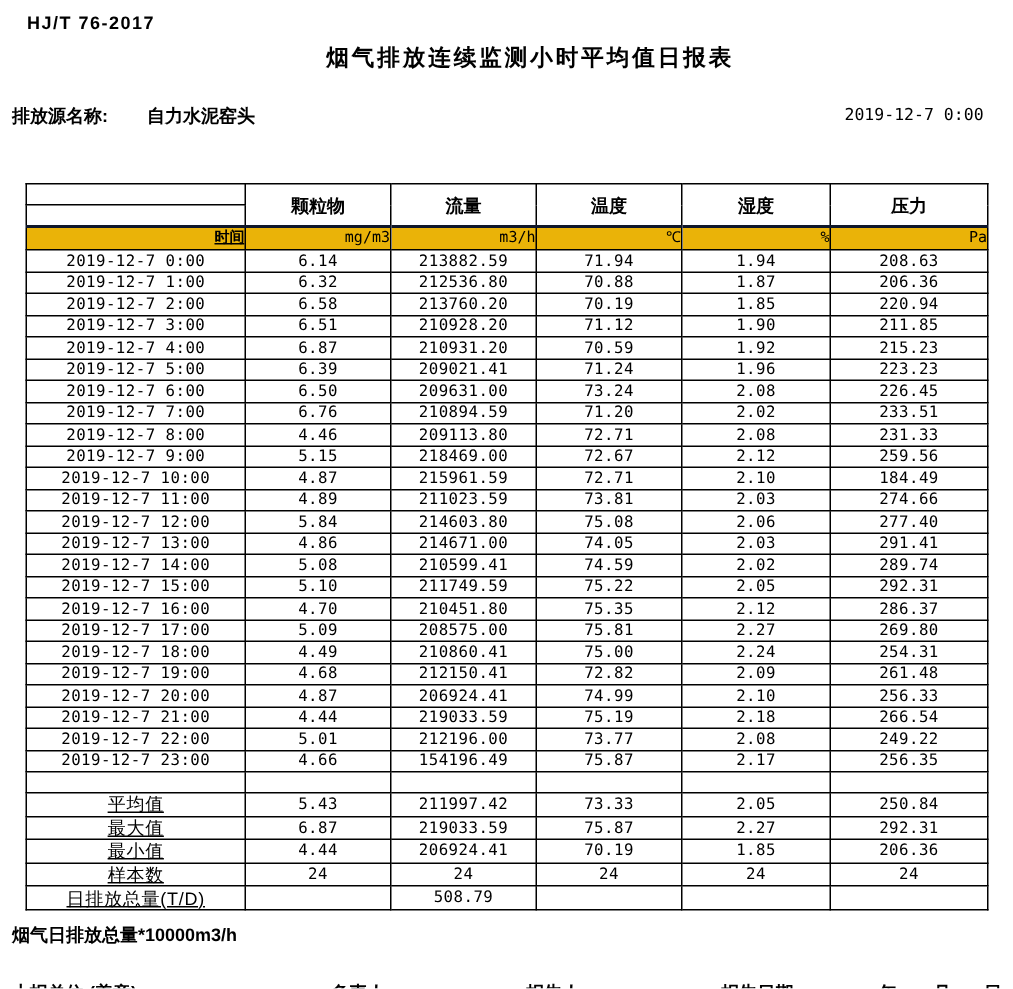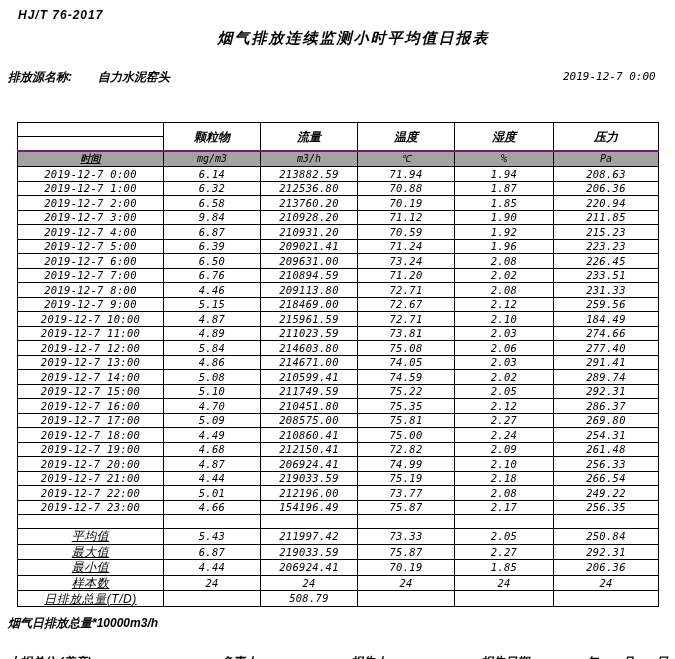--- a/index.html
+++ b/index.html
@@ -1,31 +1,31 @@
 <!DOCTYPE html>
 <html><head>
 <meta charset="utf-8">
 <style>
   html,body{margin:0;padding:0;background:#fff;}
   .page{position:relative;width:675px;height:659px;background:#ffffff;overflow:hidden;
-        font-family:"Liberation Sans",sans-serif;color:#000;font-style:italic;}
+        font-family:"Liberation Sans",sans-serif;color:#000;}
   .std{position:absolute;left:18px;top:8px;font-size:12px;font-weight:bold;letter-spacing:1px;}
   .title{position:absolute;left:0;right:0;top:29px;text-align:center;font-size:15px;font-weight:bold;letter-spacing:2px;margin-left:32px;}
   .src-row{position:absolute;left:8px;top:69px;font-size:12px;font-weight:bold;}
   .src-name{margin-left:26px;}
   .dt{position:absolute;left:563px;top:70px;font-size:11px;font-family:"DejaVu Sans Mono",monospace;}
 
   table.report{position:absolute;left:17px;top:122px;width:641px;border-collapse:collapse;table-layout:fixed;border-radius:27px;}
   .report td,.report th{border:1px solid #000;padding:0;margin:0;text-align:center;vertical-align:middle;
         overflow:hidden;white-space:nowrap;line-height:1;}
   .report tr.h1 td,.report tr.h1 th{height:13px;}
   .report tr.h2 td{height:13px;}
   .report th.colh{font-size:12px;font-weight:bold;font-family:"Liberation Sans",sans-serif;}
-  .report tr.units td{height:14px;background:#a3a3a3;border-top:2px solid #701a75;
-        font-family:"DejaVu Sans Mono",monospace;font-size:10px;}
+  .report tr.units td{height:14px;background:#eab308;border-top:2px solid #0f172a;
+        font-family:"DejaVu Sans Mono",monospace;font-size:10px;text-align:right;}
   .report td.time-h{font-size:12px;font-weight:bold;text-decoration:underline;
         font-family:"Liberation Sans",sans-serif;}
   .report tbody td{height:13.5px;font-family:"DejaVu Sans Mono",monospace;font-size:10.5px;letter-spacing:0.3px;}
   .report tr.blank td{height:13px;}
   .report tbody tr.sum td{height:14.6px;}
   .report td.sum-label{font-family:"Liberation Sans",sans-serif;font-size:12px;letter-spacing:0.5px;
         text-decoration:underline;}
 
   .note{position:absolute;left:8px;top:615px;font-size:12px;font-weight:bold;}
   .sig{position:absolute;left:0;top:634px;width:675px;height:16px;font-size:12px;font-weight:bold;}
@@ -100,21 +100,21 @@
         <tr>
           <td>2019-12-7 2:00</td>
           <td>6.58</td>
           <td>213760.20</td>
           <td>70.19</td>
           <td>1.85</td>
           <td>220.94</td>
         </tr>
         <tr>
           <td>2019-12-7 3:00</td>
-          <td>9.84</td>
+          <td>6.51</td>
           <td>210928.20</td>
           <td>71.12</td>
           <td>1.90</td>
           <td>211.85</td>
         </tr>
         <tr>
           <td>2019-12-7 4:00</td>
           <td>6.87</td>
           <td>210931.20</td>
           <td>70.59</td>

